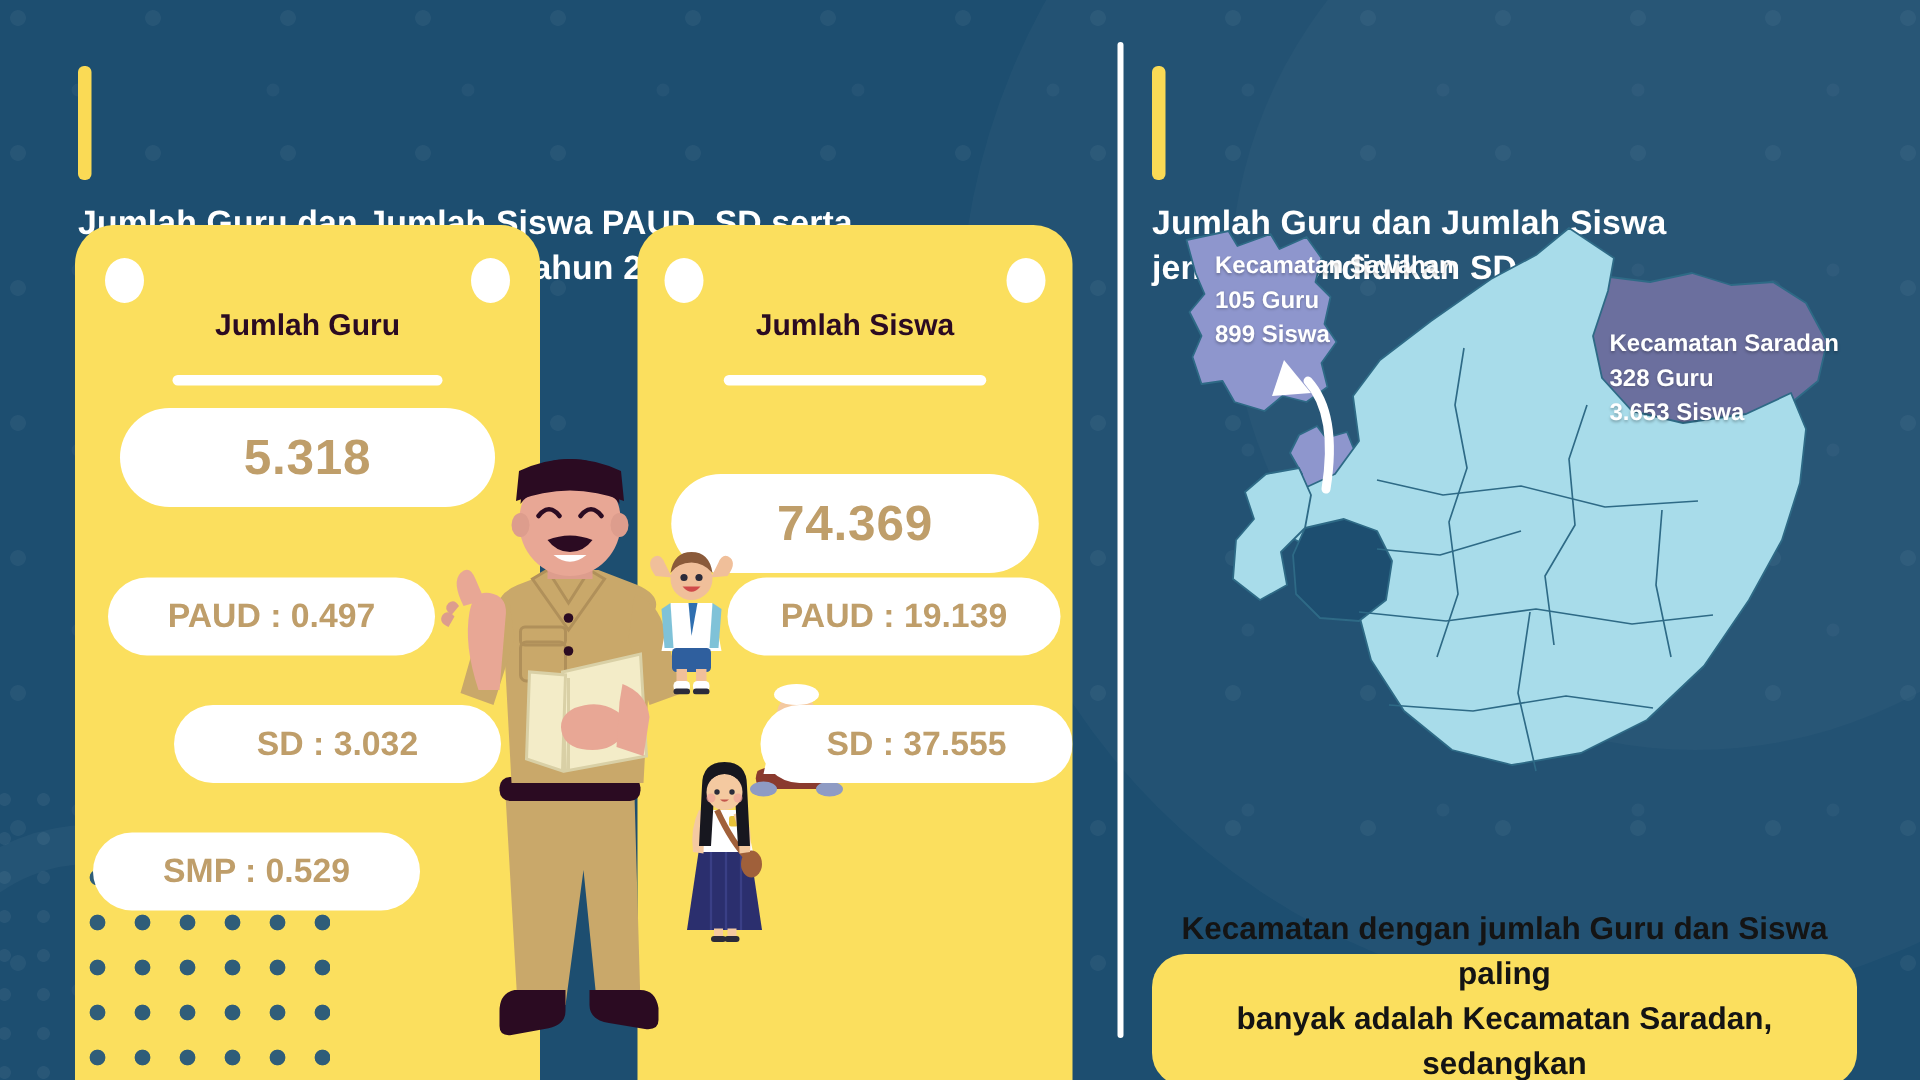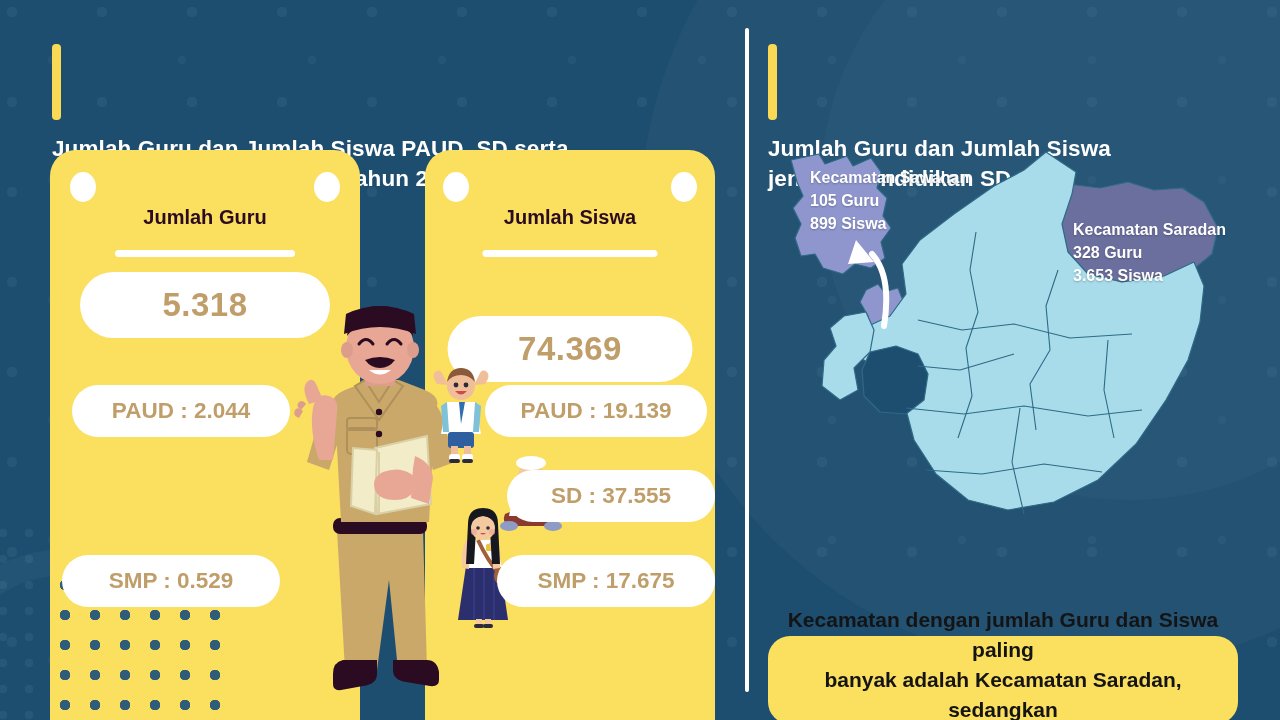--- a/index.html
+++ b/index.html
@@ -164,35 +164,35 @@
 <div class="divider"></div>
 
 <div class="card" id="card-guru">
   <div class="card-dots"></div>
   <div class="punch l"></div>
   <div class="punch r"></div>
   <h2>Jumlah Guru</h2>
   <div class="underline"></div>
   <div style="position:absolute;top:0;left:0;width:100%;height:100%;">
     <div class="big-pill" style="top:122px">5.318</div>
-    <div class="pill" id="g-paud">PAUD : 2.044</div>
+    <div class="pill" id="g-paud">PAUD : 0.497</div>
+    <div class="pill" id="g-sd">SD : 3.032</div>
     <div class="pill" id="g-smp">SMP : 0.529</div>
   </div>
 </div>
 
 <div class="card" id="card-siswa">
   <div class="punch l"></div>
   <div class="punch r"></div>
   <h2>Jumlah Siswa</h2>
   <div class="underline"></div>
   <div style="position:absolute;top:0;left:0;width:100%;height:100%;">
     <div class="big-pill" style="top:122px">74.369</div>
     <div class="pill" id="s-paud">PAUD : 19.139</div>
     <div class="pill" id="s-sd">SD : 37.555</div>
-    <div class="pill" id="s-smp">SMP : 17.675</div>
   </div>
 </div>
 
 <svg class="teacher" viewBox="0 0 230 420">
 
   <path d="M72 230 L158 230 L162 370 L133 370 L124 280 L112 370 L80 370 Z" fill="#c9a86a"></path>
   <path d="M78 360 h34 v14 q0 10 -14 12 l-22 4 q-8 1 -8 -6 v-10 q0 -12 10 -14z" fill="#2b0b22"></path>
   <path d="M128 360 h34 q10 0 12 12 v8 q0 7 -9 6 l-24 -4 q-13 -2 -13 -12z" fill="#2b0b22"></path>
 
   <rect x="68" y="218" width="94" height="16" rx="7" fill="#2b0b22"></rect>

